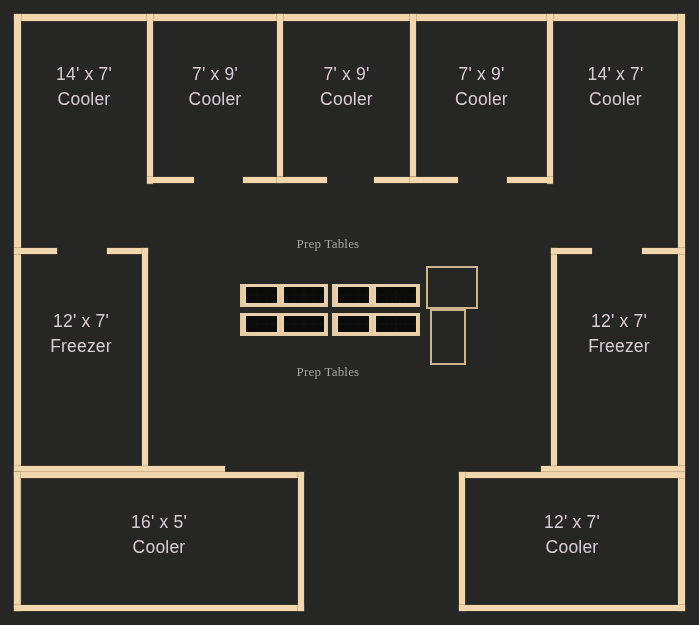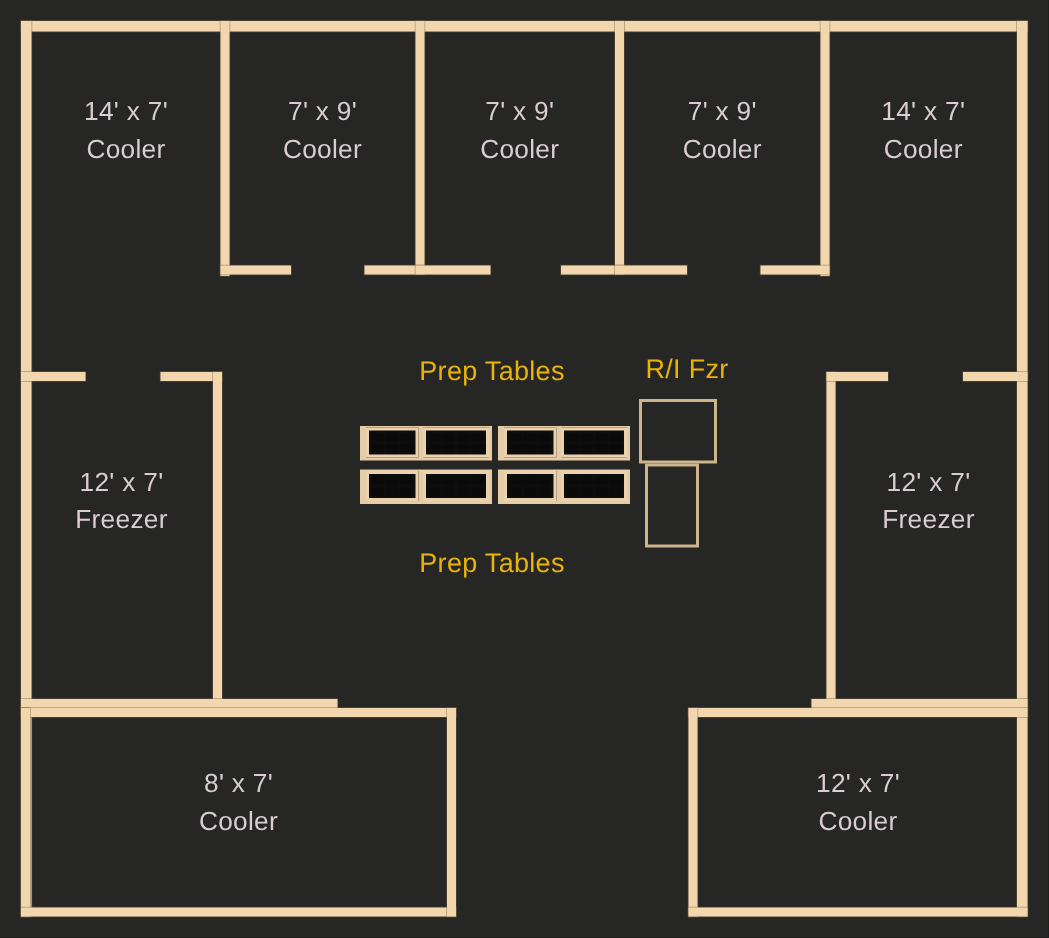--- a/index.html
+++ b/index.html
@@ -28,26 +28,27 @@
     font-size: 17.5px;
     line-height: 1.42;
     text-align: center;
     letter-spacing: 0.2px;
     white-space: pre-line;
     pointer-events: none;
     font-weight: 400;
   }
   .caption {
     position: absolute;
-    color: #eab308;
-    font-size: 18px;
+    color: #a3a3a3;
+    font-size: 13px;
     line-height: 1.42;
     text-align: center;
     white-space: pre-line;
     letter-spacing: 0.2px;
+    font-family: Liberation Serif, serif;
   }
   
   .equip-box {
     position: absolute;
     border: 2px solid #cdb48c;
     box-sizing: border-box;
     background: transparent;
   }
   .prep-group {
     position: absolute;
@@ -119,21 +120,21 @@
   <div class="wall" style="left:551px; top:248px; width:41px;  height:6px;"></div>
   <div class="wall" style="left:642px; top:248px; width:43px;  height:6px;"></div>
   <div class="wall" style="left:541px; top:466px; width:144px; height:6px;"></div>
   <div class="room-label" style="left:556px; top:309px; width:126px;">12' x 7'
 Freezer</div>
 
   <div class="wall" style="left:14px;  top:472px; width:290px; height:6px;"></div>
   <div class="wall" style="left:14px;  top:472px; width:6px;   height:139px;"></div>
   <div class="wall" style="left:14px;  top:605px; width:290px; height:6px;"></div>
   <div class="wall" style="left:298px; top:472px; width:6px;   height:139px;"></div>
-  <div class="room-label" style="left:28px; top:510px; width:262px;">8' x 7'
+  <div class="room-label" style="left:28px; top:510px; width:262px;">16' x 5'
 Cooler</div>
 
   <div class="wall" style="left:459px; top:472px; width:226px; height:6px;"></div>
   <div class="wall" style="left:459px; top:472px; width:6px;   height:139px;"></div>
   <div class="wall" style="left:459px; top:605px; width:226px; height:6px;"></div>
   <div class="room-label" style="left:465px; top:510px; width:214px;">12' x 7'
 Cooler</div>
 
   <div class="caption" style="left:238px; top:235px; width:180px;">Prep Tables</div>
 
@@ -214,17 +215,16 @@
       <i></i>
       <i></i>
       <i></i>
       <i></i>
       <i></i>
       <i></i>
   </div>
 
   <div class="caption" style="left:238px; top:363px; width:180px;">Prep Tables</div>
 
-  <div class="caption" style="left:420px; top:234px; width:76px;">R/I Fzr</div>
   <div class="equip-box" style="left:426px; top:266px; width:52px; height:43px;"></div>
   <div class="equip-box" style="left:430px; top:309px; width:36px; height:56px;"></div>
 
 </div>
 
 </body></html>

